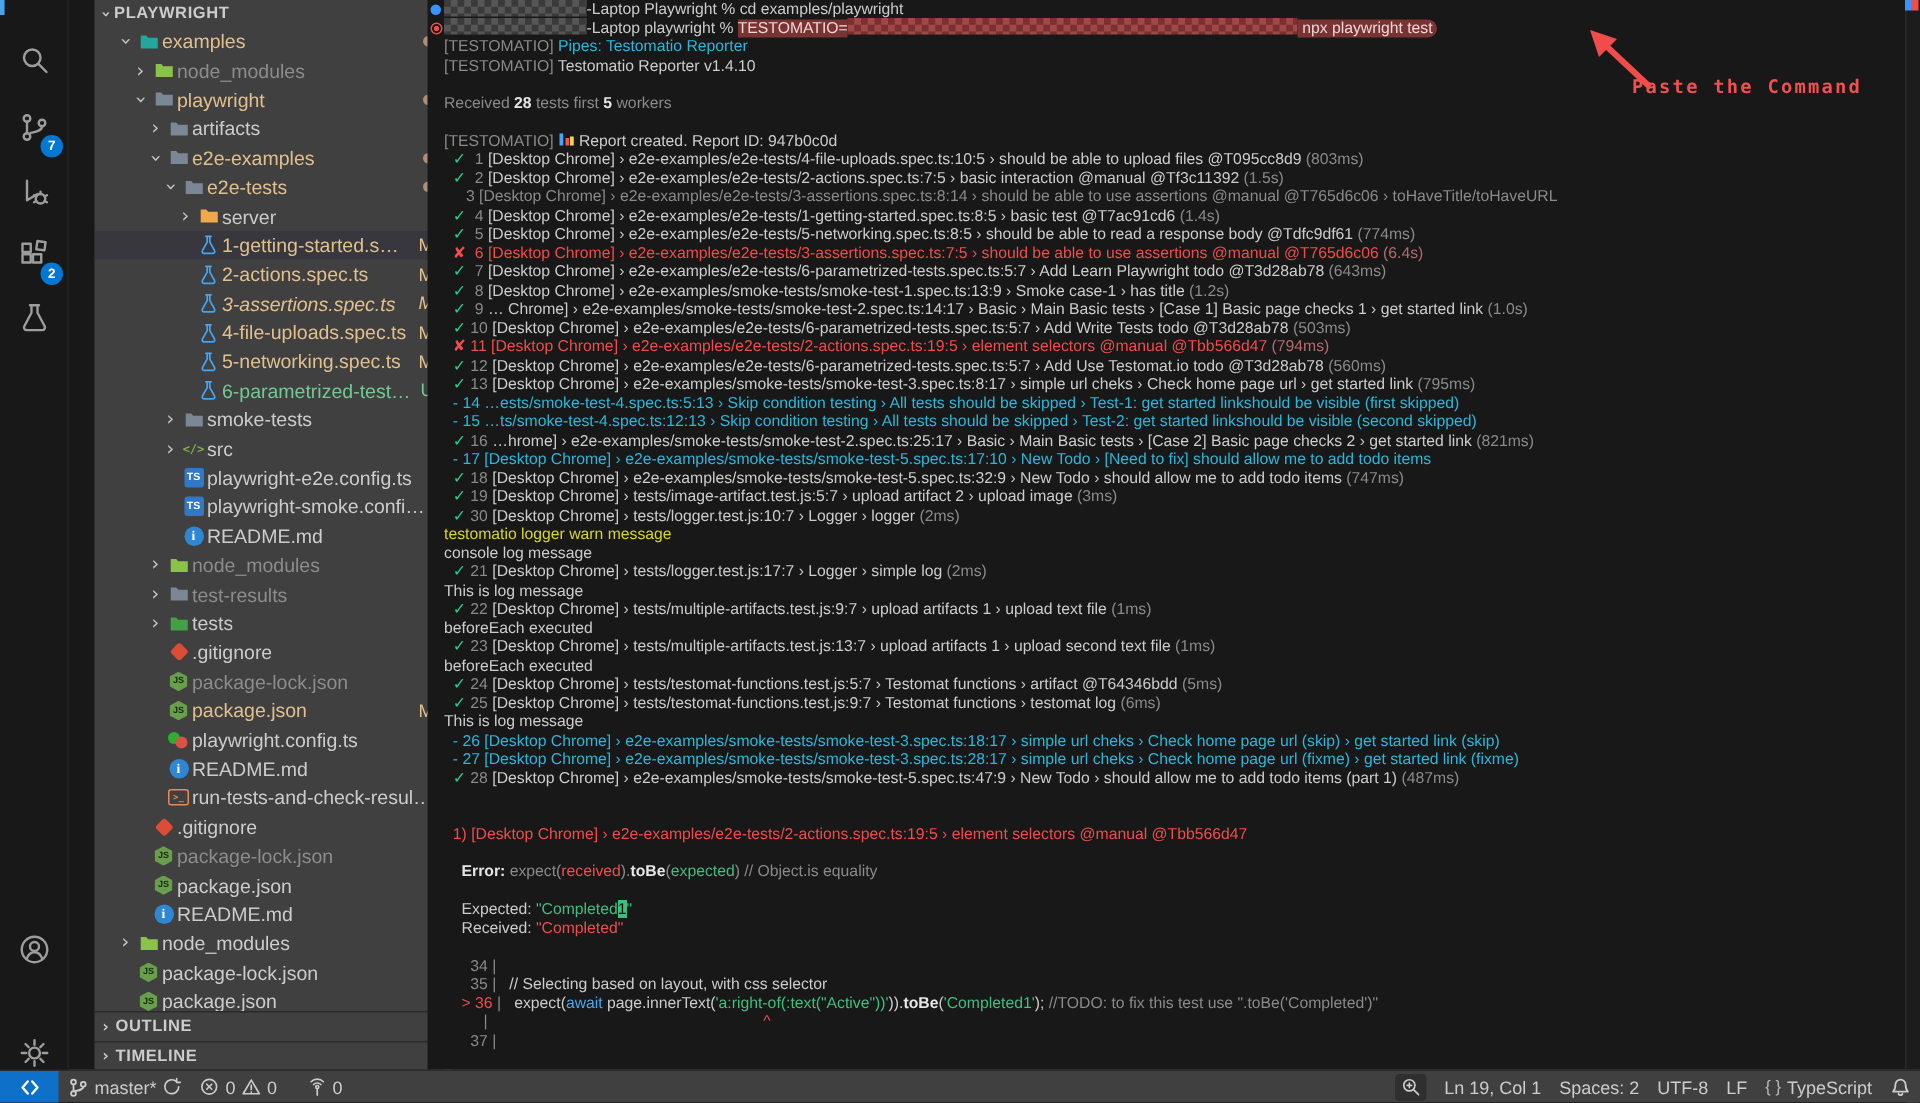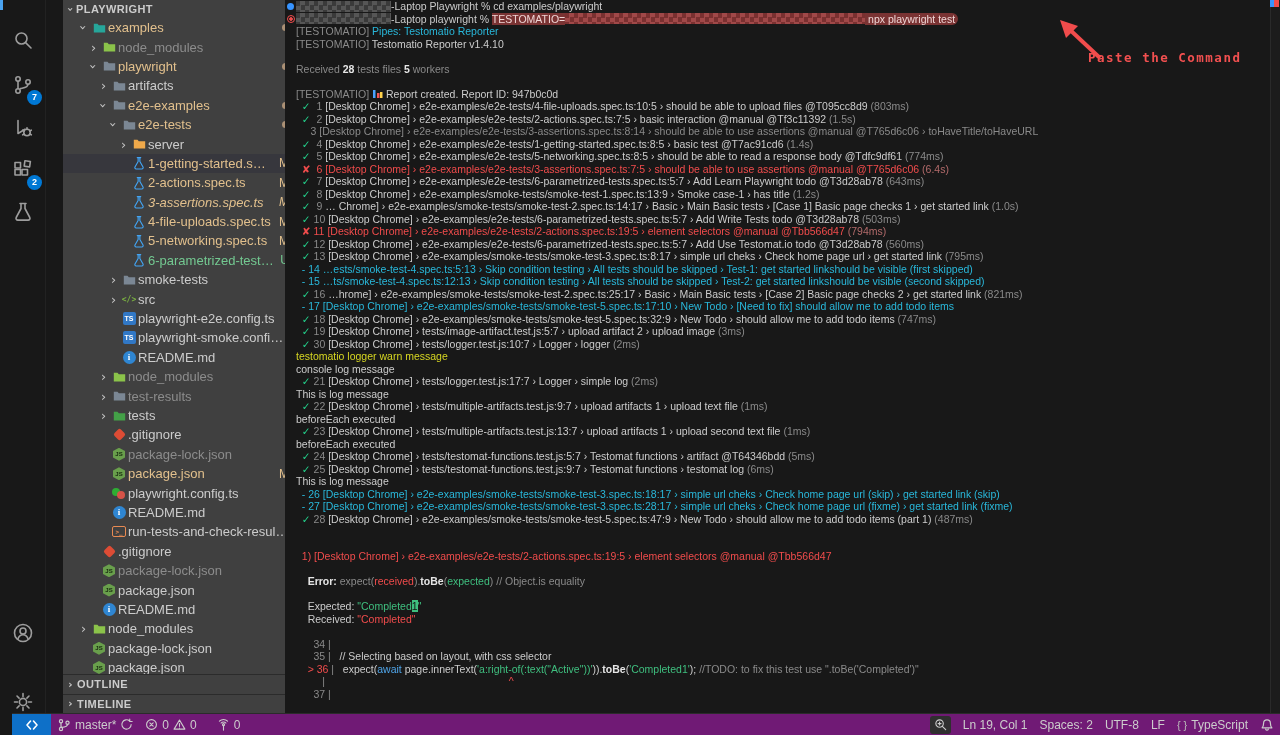--- a/index.html
+++ b/index.html
@@ -98,21 +98,21 @@
     font-size:12.5px; letter-spacing:1.5px; font-family:"DejaVu Sans Mono", monospace; z-index:8; }
 
   
   #scroll-track { position:absolute; right:0; top:0; width:10px; bottom:22px;
     border-left:1px solid #2a2a2a; background:#1c1c1c; }
   #scroll-marker-blue { position:absolute; right:6px; top:0; width:4px; height:7px; background:#3794ff; }
   #scroll-marker-red { position:absolute; right:1px; top:0; width:5px; height:7px; background:#f14c4c; }
   #scroll-thumb { position:absolute; right:1px; bottom:0; width:8px; height:12px; background:#8f8f8f; }
 
   
-  #statusbar { position:absolute; left:12px; right:0; bottom:0; height:22px; background:#701a75;
+  #statusbar { position:absolute; left:0; right:0; bottom:0; height:22px; background:#404040;
     border-top:1px solid #2b2b2b; display:flex; align-items:center; color:#cccccc; font-size:12px; }
   .sb-item { display:flex; align-items:center; gap:4px; padding:0 6px; height:22px; cursor:pointer; }
   .sb-item svg { stroke:#cccccc; fill:none; stroke-width:1.2; stroke-linecap:round; stroke-linejoin:round; }
   #sb-remote { width:39px; background:#0e70c8; justify-content:center; }
   #sb-remote svg { stroke:#fff; }
   .sb-right { margin-left:auto; display:flex; align-items:center; }
   .sb-gap { width:8px; }
   #sb-zoom { background:#2f2f2f; border-radius:3px; height:18px; margin-right:6px; padding:0 4px; }
 </style>
 </head>
@@ -476,21 +476,21 @@
       </div>
     </div>
   </div>
 
   <div id="terminal">
       <div class="tl"><span class="deco ok"></span><span class="rx" style="width: 95px;"></span><span class="tseg w">-Laptop Playwright % cd examples/playwright</span></div>
       <div class="tl"><span class="deco err"></span><span class="rx" style="width: 95px;"></span><span class="tseg w">-Laptop playwright % </span><span class="tseg hlr">TESTOMATIO=</span><span class="rxr" style="width: 300px;"></span><span class="tseg hlr cap"> npx playwright test</span></div>
       <div class="tl"><span class="tseg d">[TESTOMATIO] </span><span class="tseg c">Pipes: Testomatio Reporter</span></div>
       <div class="tl"><span class="tseg d">[TESTOMATIO] </span><span class="tseg w">Testomatio Reporter v1.4.10</span></div>
       <div class="tl">&nbsp;</div>
-      <div class="tl"><span class="tseg d">Received </span><span class="tseg wb">28</span><span class="tseg d"> tests files </span><span class="tseg wb">5</span><span class="tseg d"> workers</span></div>
+      <div class="tl"><span class="tseg d">Received </span><span class="tseg wb">28</span><span class="tseg d"> tests first </span><span class="tseg wb">5</span><span class="tseg d"> workers</span></div>
       <div class="tl">&nbsp;</div>
       <div class="tl"><span class="tseg d">[TESTOMATIO] </span><span class="chart-ico"></span><span class="tseg w"> Report created. Report ID: 947b0c0d</span></div>
       <div class="tl"><span class="tseg g">  ✓ </span><span class="tseg d"> 1 </span><span class="tseg w">[Desktop Chrome] › e2e-examples/e2e-tests/4-file-uploads.spec.ts:10:5 › should be able to upload files @T095cc8d9</span><span class="tseg d"> (803ms)</span></div>
       <div class="tl"><span class="tseg g">  ✓ </span><span class="tseg d"> 2 </span><span class="tseg w">[Desktop Chrome] › e2e-examples/e2e-tests/2-actions.spec.ts:7:5 › basic interaction @manual @Tf3c11392</span><span class="tseg d"> (1.5s)</span></div>
       <div class="tl"><span class="tseg d">     3 [Desktop Chrome] › e2e-examples/e2e-tests/3-assertions.spec.ts:8:14 › should be able to use assertions @manual @T765d6c06 › toHaveTitle/toHaveURL</span></div>
       <div class="tl"><span class="tseg g">  ✓ </span><span class="tseg d"> 4 </span><span class="tseg w">[Desktop Chrome] › e2e-examples/e2e-tests/1-getting-started.spec.ts:8:5 › basic test @T7ac91cd6</span><span class="tseg d"> (1.4s)</span></div>
       <div class="tl"><span class="tseg g">  ✓ </span><span class="tseg d"> 5 </span><span class="tseg w">[Desktop Chrome] › e2e-examples/e2e-tests/5-networking.spec.ts:8:5 › should be able to read a response body @Tdfc9df61</span><span class="tseg d"> (774ms)</span></div>
       <div class="tl"><span class="tseg r">  ✘ </span><span class="tseg r"> 6 </span><span class="tseg r">[Desktop Chrome] › e2e-examples/e2e-tests/3-assertions.spec.ts:7:5 › should be able to use assertions @manual @T765d6c06</span><span class="tseg rd"> (6.4s)</span></div>
       <div class="tl"><span class="tseg g">  ✓ </span><span class="tseg d"> 7 </span><span class="tseg w">[Desktop Chrome] › e2e-examples/e2e-tests/6-parametrized-tests.spec.ts:5:7 › Add Learn Playwright todo @T3d28ab78</span><span class="tseg d"> (643ms)</span></div>
       <div class="tl"><span class="tseg g">  ✓ </span><span class="tseg d"> 8 </span><span class="tseg w">[Desktop Chrome] › e2e-examples/smoke-tests/smoke-test-1.spec.ts:13:9 › Smoke case-1 › has title</span><span class="tseg d"> (1.2s)</span></div>

